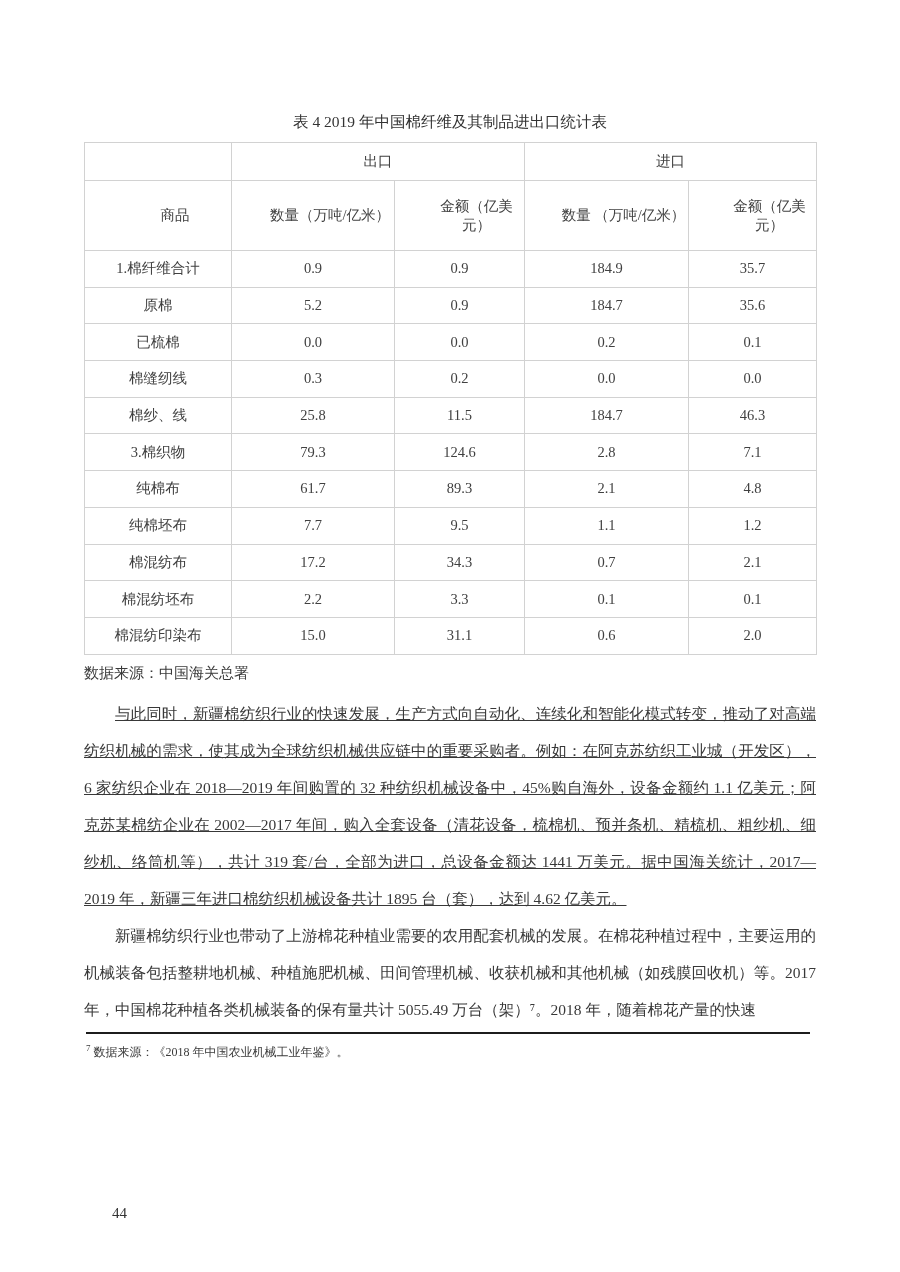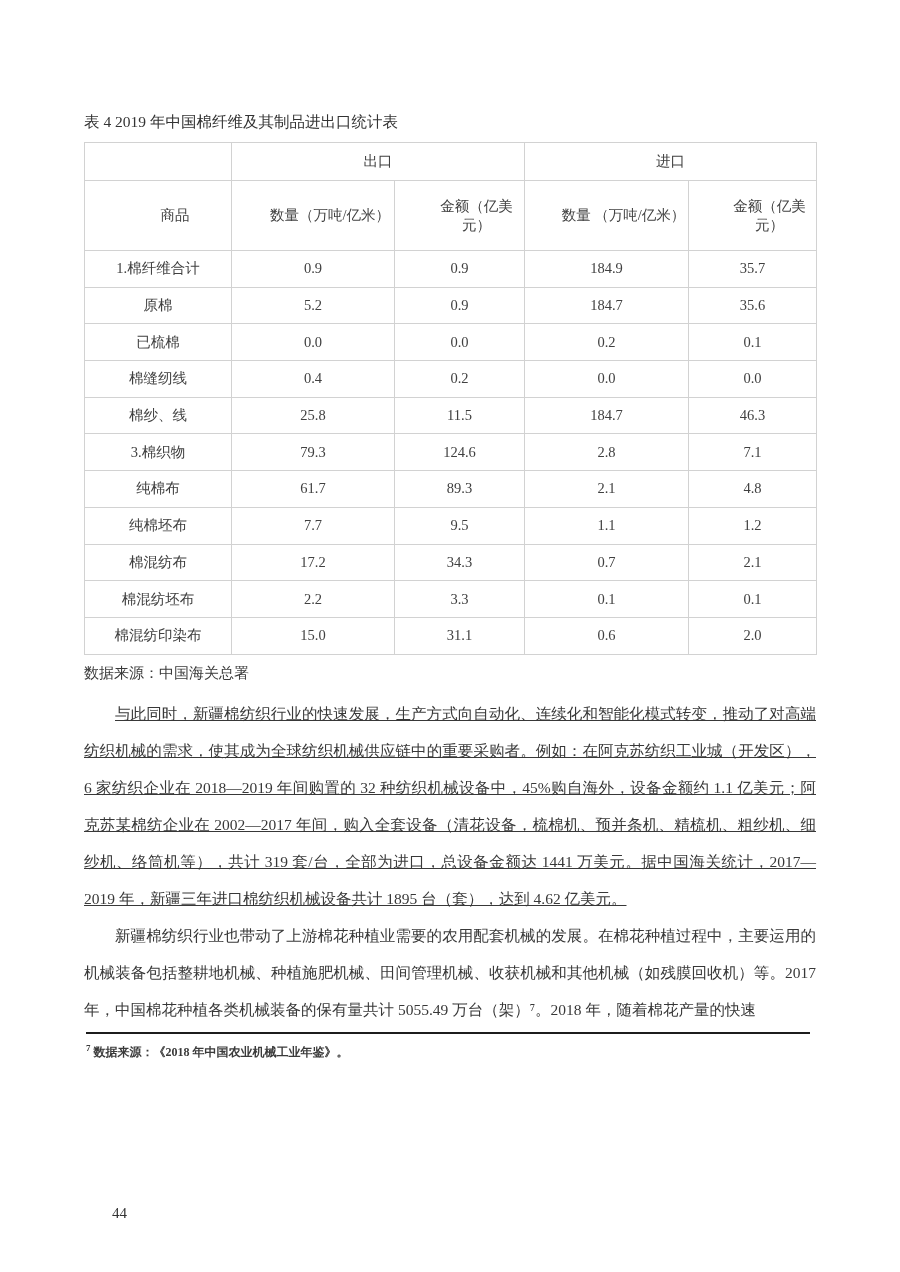--- a/index.html
+++ b/index.html
@@ -12,21 +12,21 @@
   }
   .page {
     position: relative;
     width: 900px; height: 1272px;
     overflow: hidden;
   }
   .content {
     padding: 112px 84px 0 84px;
   }
   .table-title {
-    text-align: left;
+    text-align: center;
     font-size: 15.5px;
     color: #333333;
     margin: 0 0 9px 0;
   }
   table.stat-table {
     width: 732px;
     border-collapse: collapse;
     table-layout: fixed;
     font-size: 14.5px;
     color: #404040;
@@ -57,21 +57,20 @@
     text-indent: 2em;
     color: #383838;
   }
   .body-text p.first { margin-top: 12px; text-decoration: underline; }
   .footnote-area {
     width: 724px;
     margin-left: 86px;
     border-top: 2px solid #1c1c1c;
     margin-top: 4px;
     padding-top: 9px;
-    font-weight: bold;
   }
   .footnote-text {
     font-size: 12px;
     color: #3a3a3a;
   }
   .footnote-text sup {
     font-size: 9px;
     margin-right: 3px;
   }
   .page-number {
@@ -127,21 +126,21 @@
         </tr>
         <tr class="data-row">
           <td>已梳棉</td>
           <td>0.0</td>
           <td>0.0</td>
           <td>0.2</td>
           <td>0.1</td>
         </tr>
         <tr class="data-row">
           <td>棉缝纫线</td>
-          <td>0.4</td>
+          <td>0.3</td>
           <td>0.2</td>
           <td>0.0</td>
           <td>0.0</td>
         </tr>
         <tr class="data-row">
           <td>棉纱、线</td>
           <td>25.8</td>
           <td>11.5</td>
           <td>184.7</td>
           <td>46.3</td>

